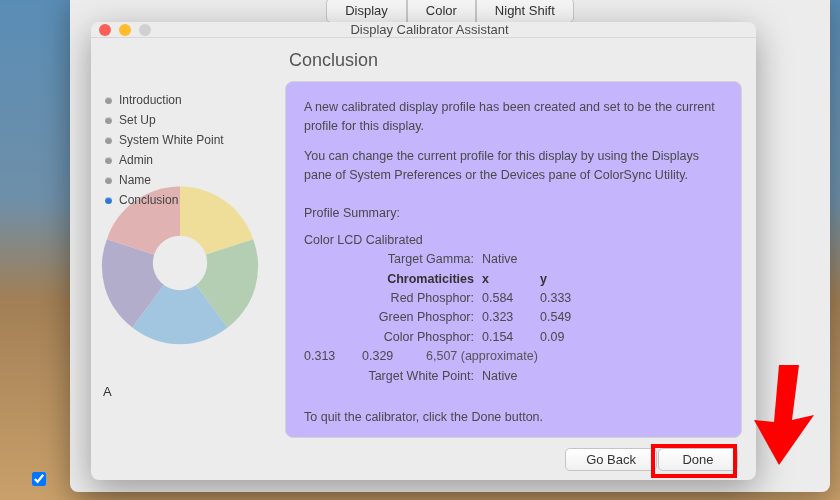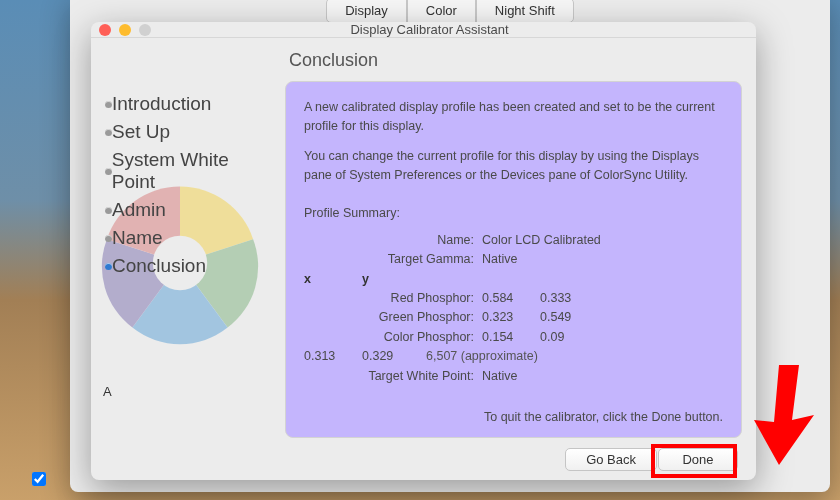--- a/index.html
+++ b/index.html
@@ -42,41 +42,41 @@
   .tl-close { background:#ff5f57; } .tl-min { background:#febc2e; } .tl-max { background:#d0d0d0; }
   .titlebar-title { flex:1; text-align:center; font-size:13px; color:#4a4a4a; padding-right:48px; }
 
   .body { flex:1; display:flex; padding: 10px 14px 12px 14px; gap: 14px; position:relative; }
 
   .sidebar { width: 166px; padding-top: 42px; position:relative; }
   .side-art {
     position:absolute; left:-10px; top:130px; width:170px; height:170px; z-index:0;
   }
   .side-list { position: relative; z-index:1; }
-  .side-item { font-size:19px; color:#444; padding: 3px 0; display:flex; align-items:center; }
+  .side-item { font-size:12px; color:#444; padding: 3px 0; display:flex; align-items:center; gap:7px; }
   .bullet { width:7px; height:7px; border-radius:50%; background:#9a9a9a; box-shadow: inset 0 1px 0 rgba(255,255,255,.6);}
   .bullet.active { background:#2f7ad1; }
   .side-a { position:absolute; left:-2px; bottom:72px; font-size:13px; color:#333; }
 
   .main { flex:1; display:flex; flex-direction:column; }
   .page-title { font-size:18px; color:#555; margin: 2px 0 10px 4px; }
   .panel {
     flex:1; background:#c4b5fd; border:1px solid #d3d3d3; border-radius:8px;
     padding: 16px 18px 10px 18px; font-size:12.5px; color:#4a4a4a; line-height:1.55;
   }
   .intro-gap { height: 10px; }
   .summary-head { margin-top: 18px; }
   .summary-table { margin-top: 8px; }
   .srow { display:flex; gap:8px; }
   .slabel { width: 170px; text-align:right; }
   .sx { width: 50px; }
   .sy { width: 50px; }
   .snote { padding-left: 6px; color:#555; }
   .bold { font-weight:600; color:#333; }
-  .quit-line { text-align:right; margin-top:22px; font-size:12.5px; color:#4a4a4a;}
+  .quit-line { margin-top:22px; font-size:12.5px; color:#4a4a4a;}
 
   .buttons { display:flex; justify-content:flex-end; gap:1px; padding: 10px 4px 0 0; }
   .btn {
     font-size:13px; color:#333; background:linear-gradient(#ffffff,#f0f0f0);
     border:1px solid #c5c5c5; border-radius:5px; padding: 3px 20px; min-width:80px;
     text-align:center;
   }
   .done-highlight {
     position:absolute; border:4px solid #ff0000; pointer-events:none;
     left:651px; top:444px; width:86px; height:34px;
@@ -151,28 +151,28 @@
       <div class="page-title">Conclusion</div>
       <div class="panel">
         <div>A new calibrated display profile has been created and set to be the current profile for this display.</div>
         <div class="intro-gap"></div>
         <div>You can change the current profile for this display by using the Displays pane of System Preferences or the Devices pane of ColorSync Utility.</div>
 
         <div class="summary-head">Profile Summary:</div>
 
         <div class="summary-table">
           <div class="srow">
-            <div class="slabel">Name:</div>
             <div>Color LCD Calibrated</div>
           </div>
           <div class="srow">
             <div class="slabel">Target Gamma:</div>
             <div>Native</div>
           </div>
           <div class="srow">
+            <div class="slabel bold">Chromaticities</div>
             <div class="sx bold">x</div>
             <div class="sy bold">y</div>
           </div>
           <div class="srow">
             <div class="slabel">Red Phosphor:</div>
             <div class="sx">0.584</div>
             <div class="sy">0.333</div>
           </div>
           <div class="srow">
             <div class="slabel">Green Phosphor:</div>

